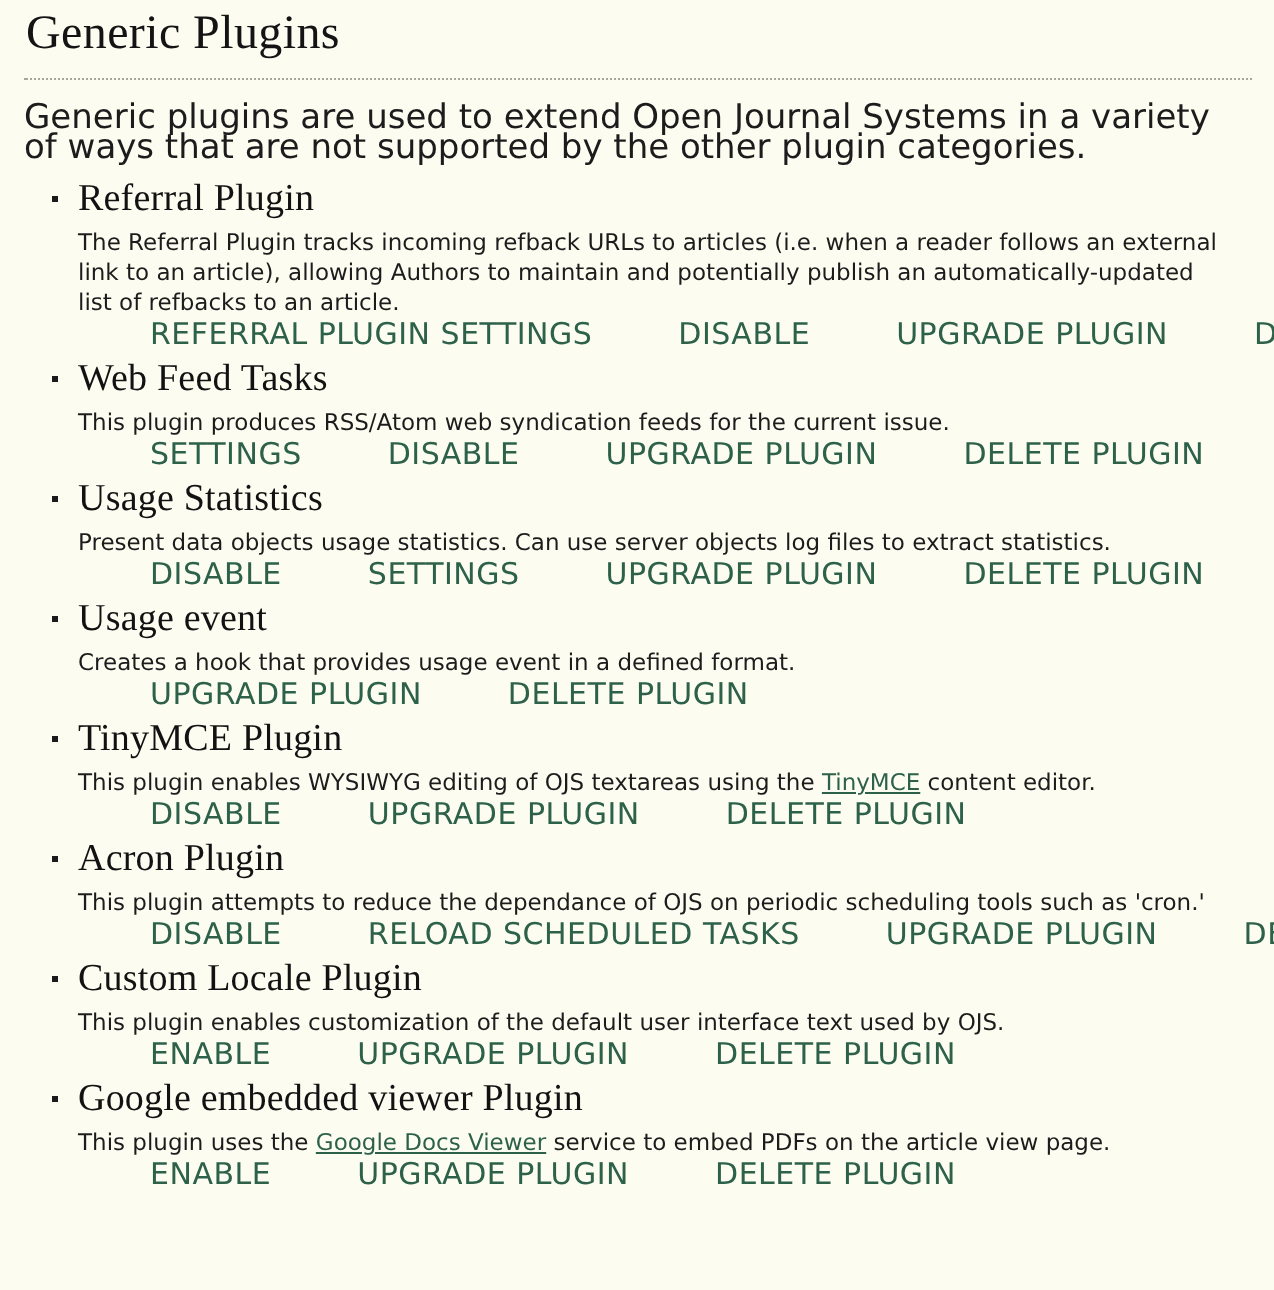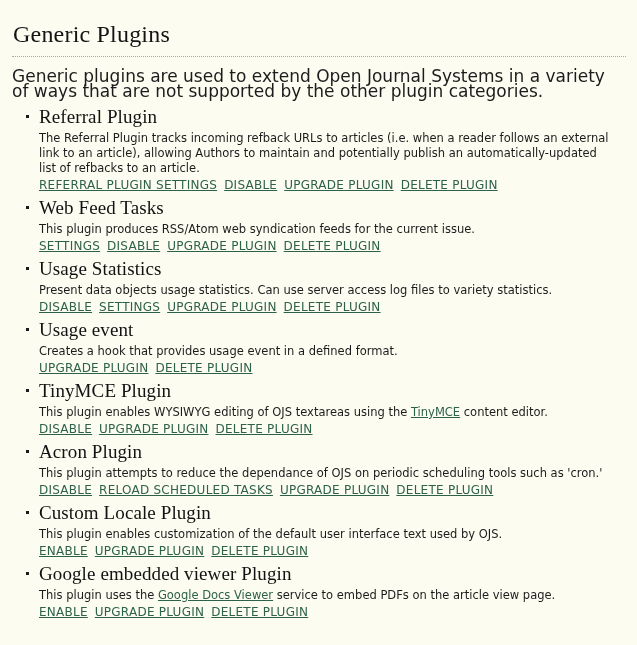--- a/index.html
+++ b/index.html
@@ -11,21 +11,21 @@
     height: 645px;
     background: #fcfcf1;
     font-family: "DejaVu Sans", sans-serif;
     color: #1a1a1a;
     overflow: hidden;
   }
   .page {
     width: 637px;
     height: 645px;
     box-sizing: border-box;
-    padding: 19px 11px 0 11px;
+    padding: 2px 11px 0 11px;
     position: relative;
   }
   .page-title {
     font-family: "Liberation Serif", serif;
     font-size: 24px;
     font-weight: normal;
     color: #141414;
     margin: 0;
     padding: 0 0 0 2px;
     line-height: 30px;
@@ -83,28 +83,28 @@
     text-decoration: underline;
     cursor: pointer;
     margin-top: 48px;
   }
   .action-row {
     margin: 1px 0 0 0;
     line-height: 13px;
     white-space: nowrap;
   }
   .action-link {
-    font-size: 12px;
+    font-size: 15px;
     letter-spacing: 0.25px;
     color: #2d6149;
-    text-decoration: underline;
     text-transform: uppercase;
     cursor: pointer;
     margin-right: 7px;
     display: inline-block;
+    margin-left: 36px;
   }
   .action-link:last-child { margin-right: 0; }
 </style>
 </head>
 <body>
 
 <div class="page">
 
   <h1 class="page-title">Generic Plugins</h1>
 
@@ -121,21 +121,21 @@
       </li>
       <li class="plugin-item">
         <span class="bullet"></span>
         <h2 class="plugin-name">Web Feed Tasks</h2>
         <p class="plugin-desc"><span>This plugin produces RSS/Atom web syndication feeds for the current issue.</span></p>
         <div class="action-row"><span class="action-link">Settings</span><span class="action-link">Disable</span><span class="action-link">Upgrade Plugin</span><span class="action-link">Delete Plugin</span></div>
       </li>
       <li class="plugin-item">
         <span class="bullet"></span>
         <h2 class="plugin-name">Usage Statistics</h2>
-        <p class="plugin-desc"><span>Present data objects usage statistics. Can use server access log files to variety statistics.</span></p>
+        <p class="plugin-desc"><span>Present data objects usage statistics. Can use server objects log files to extract statistics.</span></p>
         <div class="action-row"><span class="action-link">Disable</span><span class="action-link">Settings</span><span class="action-link">Upgrade Plugin</span><span class="action-link">Delete Plugin</span></div>
       </li>
       <li class="plugin-item">
         <span class="bullet"></span>
         <h2 class="plugin-name">Usage event</h2>
         <p class="plugin-desc"><span>Creates a hook that provides usage event in a defined format.</span></p>
         <div class="action-row"><span class="action-link">Upgrade Plugin</span><span class="action-link">Delete Plugin</span></div>
       </li>
       <li class="plugin-item">
         <span class="bullet"></span>

